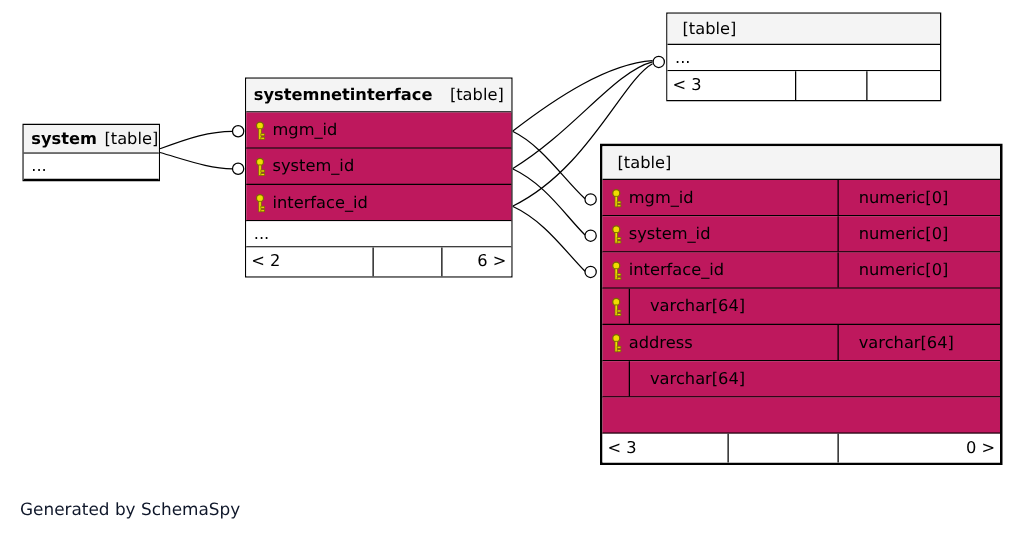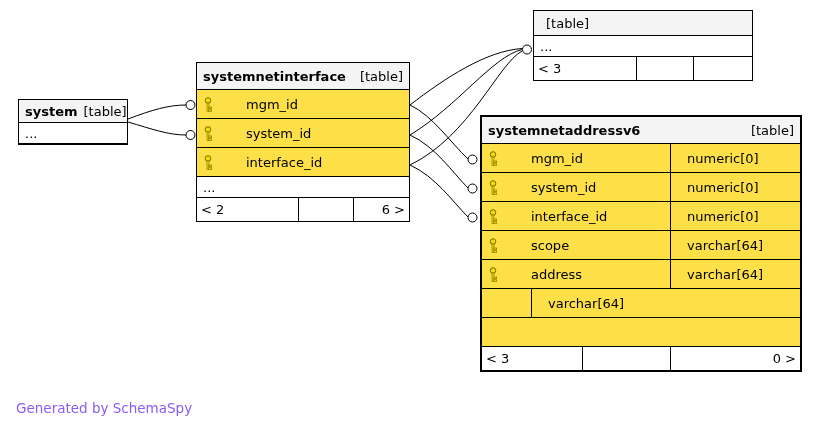--- a/index.html
+++ b/index.html
@@ -20,21 +20,21 @@
 
   .tbl-header {
     display:flex; justify-content:space-between; align-items:center;
     background:#f4f4f4; border-bottom:1px solid #000; padding:0 6px;
   }
   .tbl-name { font-weight:bold; white-space:nowrap; }
   .tbl-tag { font-weight:normal; margin-left:6px; white-space:nowrap; }
 
   .col-row {
     display:flex; align-items:center; border-bottom:1px solid #000;
-    height:29px; padding-left:6px; background:#fde047;gap:28px;
+    height:29px; padding-left:6px; background:#be185d;
   }
   .ellipsis-row {
     display:flex; align-items:center; height:21px; padding:0 6px;
     border-bottom:1px solid #000; background:#fff;
   }
   .key { width:15px; display:inline-flex; align-items:center; flex:none; }
   .col-name { flex:1; white-space:nowrap; }
   .col-type {
     width:130px; flex:none; border-left:1px solid #000; align-self:stretch;
     display:flex; align-items:center; padding-left:16px; white-space:nowrap;
@@ -54,21 +54,21 @@
   #t-system .tbl-header { height:23px; }
   #t-iface  .tbl-header { height:27px; }
   #t-v4     .tbl-header { height:25px; }
   #t-v6     .tbl-header { height:27px; }
 
   #t-system .c1 { width:39px; }  #t-system .c2 { width:29px; }
   #t-iface  .c1 { width:101px; } #t-iface  .c2 { width:55px; }
   #t-v4     .c1 { width:102px; } #t-v4     .c2 { width:57px; }
   #t-v6     .c1 { width:100px; } #t-v6     .c2 { width:88px; }
 
-  .gen-note { position:absolute; left:16px; top:400px; font-size:13.5px; color:#8b5cf6; z-index:2; }
+  .gen-note { position:absolute; left:16px; top:400px; font-size:13.5px; color:#0f172a; z-index:2; }
 </style>
 </head>
 <body>
 
 <div class="canvas">
 
   <svg class="connectors" width="823" height="435" viewBox="0 0 823 435">
     <g stroke="#000" stroke-width="1" fill="none">
 
       <path d="M128,119 C152,110 168,105 186,105"></path>
@@ -153,21 +153,20 @@
     <div class="ellipsis-row">...</div>
     <div class="tfoot">
       <span class="cell c1">&lt; 3</span>
       <span class="cell c2"></span>
       <span class="cell c3"></span>
     </div>
   </div>
 
   <div class="tbl focus" id="t-v6">
     <div class="tbl-header">
-      <span class="tbl-name">systemnetaddressv6</span>
       <span class="tbl-tag">[table]</span>
     </div>
 
     <div class="col-row">
       <span class="key">
         <svg width="10" height="17" viewBox="0 0 10 17">
             <circle cx="5" cy="4.5" r="2.8" fill="#f0dc00" stroke="#7a6a00" stroke-width="1"></circle>
             <rect x="4" y="7" width="2" height="8.5" fill="#f0dc00" stroke="#7a6a00" stroke-width="0.6"></rect>
             <rect x="5.7" y="11" width="3" height="1.6" fill="#f0dc00" stroke="#7a6a00" stroke-width="0.6"></rect>
             <rect x="5.7" y="13.8" width="3" height="1.6" fill="#f0dc00" stroke="#7a6a00" stroke-width="0.6"></rect>
@@ -202,21 +201,20 @@
     </div>
     <div class="col-row">
       <span class="key">
         <svg width="10" height="17" viewBox="0 0 10 17">
             <circle cx="5" cy="4.5" r="2.8" fill="#f0dc00" stroke="#7a6a00" stroke-width="1"></circle>
             <rect x="4" y="7" width="2" height="8.5" fill="#f0dc00" stroke="#7a6a00" stroke-width="0.6"></rect>
             <rect x="5.7" y="11" width="3" height="1.6" fill="#f0dc00" stroke="#7a6a00" stroke-width="0.6"></rect>
             <rect x="5.7" y="13.8" width="3" height="1.6" fill="#f0dc00" stroke="#7a6a00" stroke-width="0.6"></rect>
           </svg>
       </span>
-      <span class="col-name">scope</span>
       <span class="col-type">varchar[64]</span>
     </div>
     <div class="col-row">
       <span class="key">
         <svg width="10" height="17" viewBox="0 0 10 17">
             <circle cx="5" cy="4.5" r="2.8" fill="#f0dc00" stroke="#7a6a00" stroke-width="1"></circle>
             <rect x="4" y="7" width="2" height="8.5" fill="#f0dc00" stroke="#7a6a00" stroke-width="0.6"></rect>
             <rect x="5.7" y="11" width="3" height="1.6" fill="#f0dc00" stroke="#7a6a00" stroke-width="0.6"></rect>
             <rect x="5.7" y="13.8" width="3" height="1.6" fill="#f0dc00" stroke="#7a6a00" stroke-width="0.6"></rect>
           </svg>

